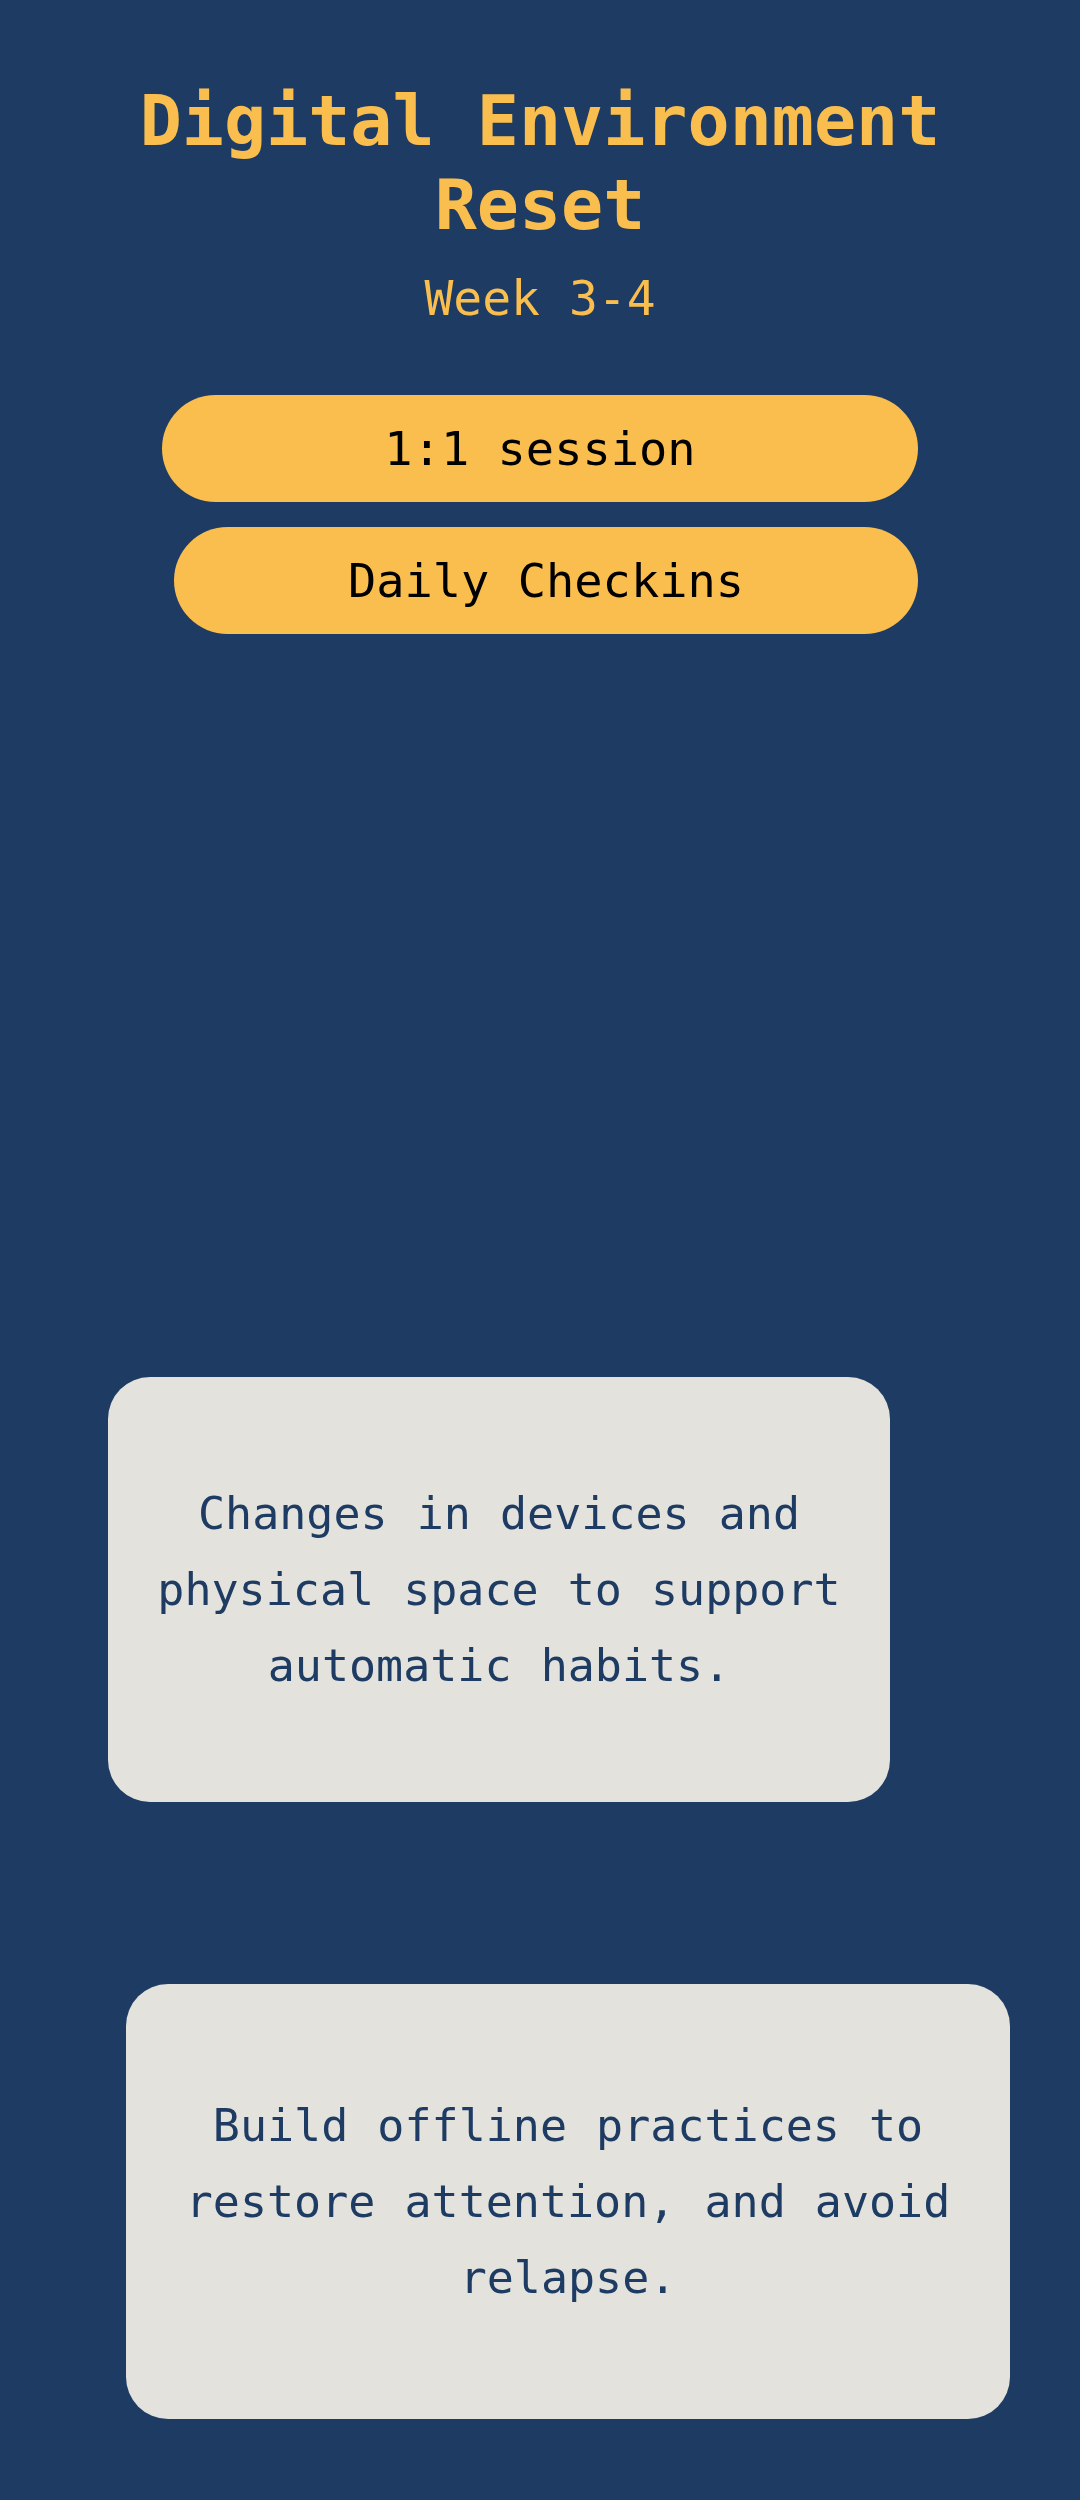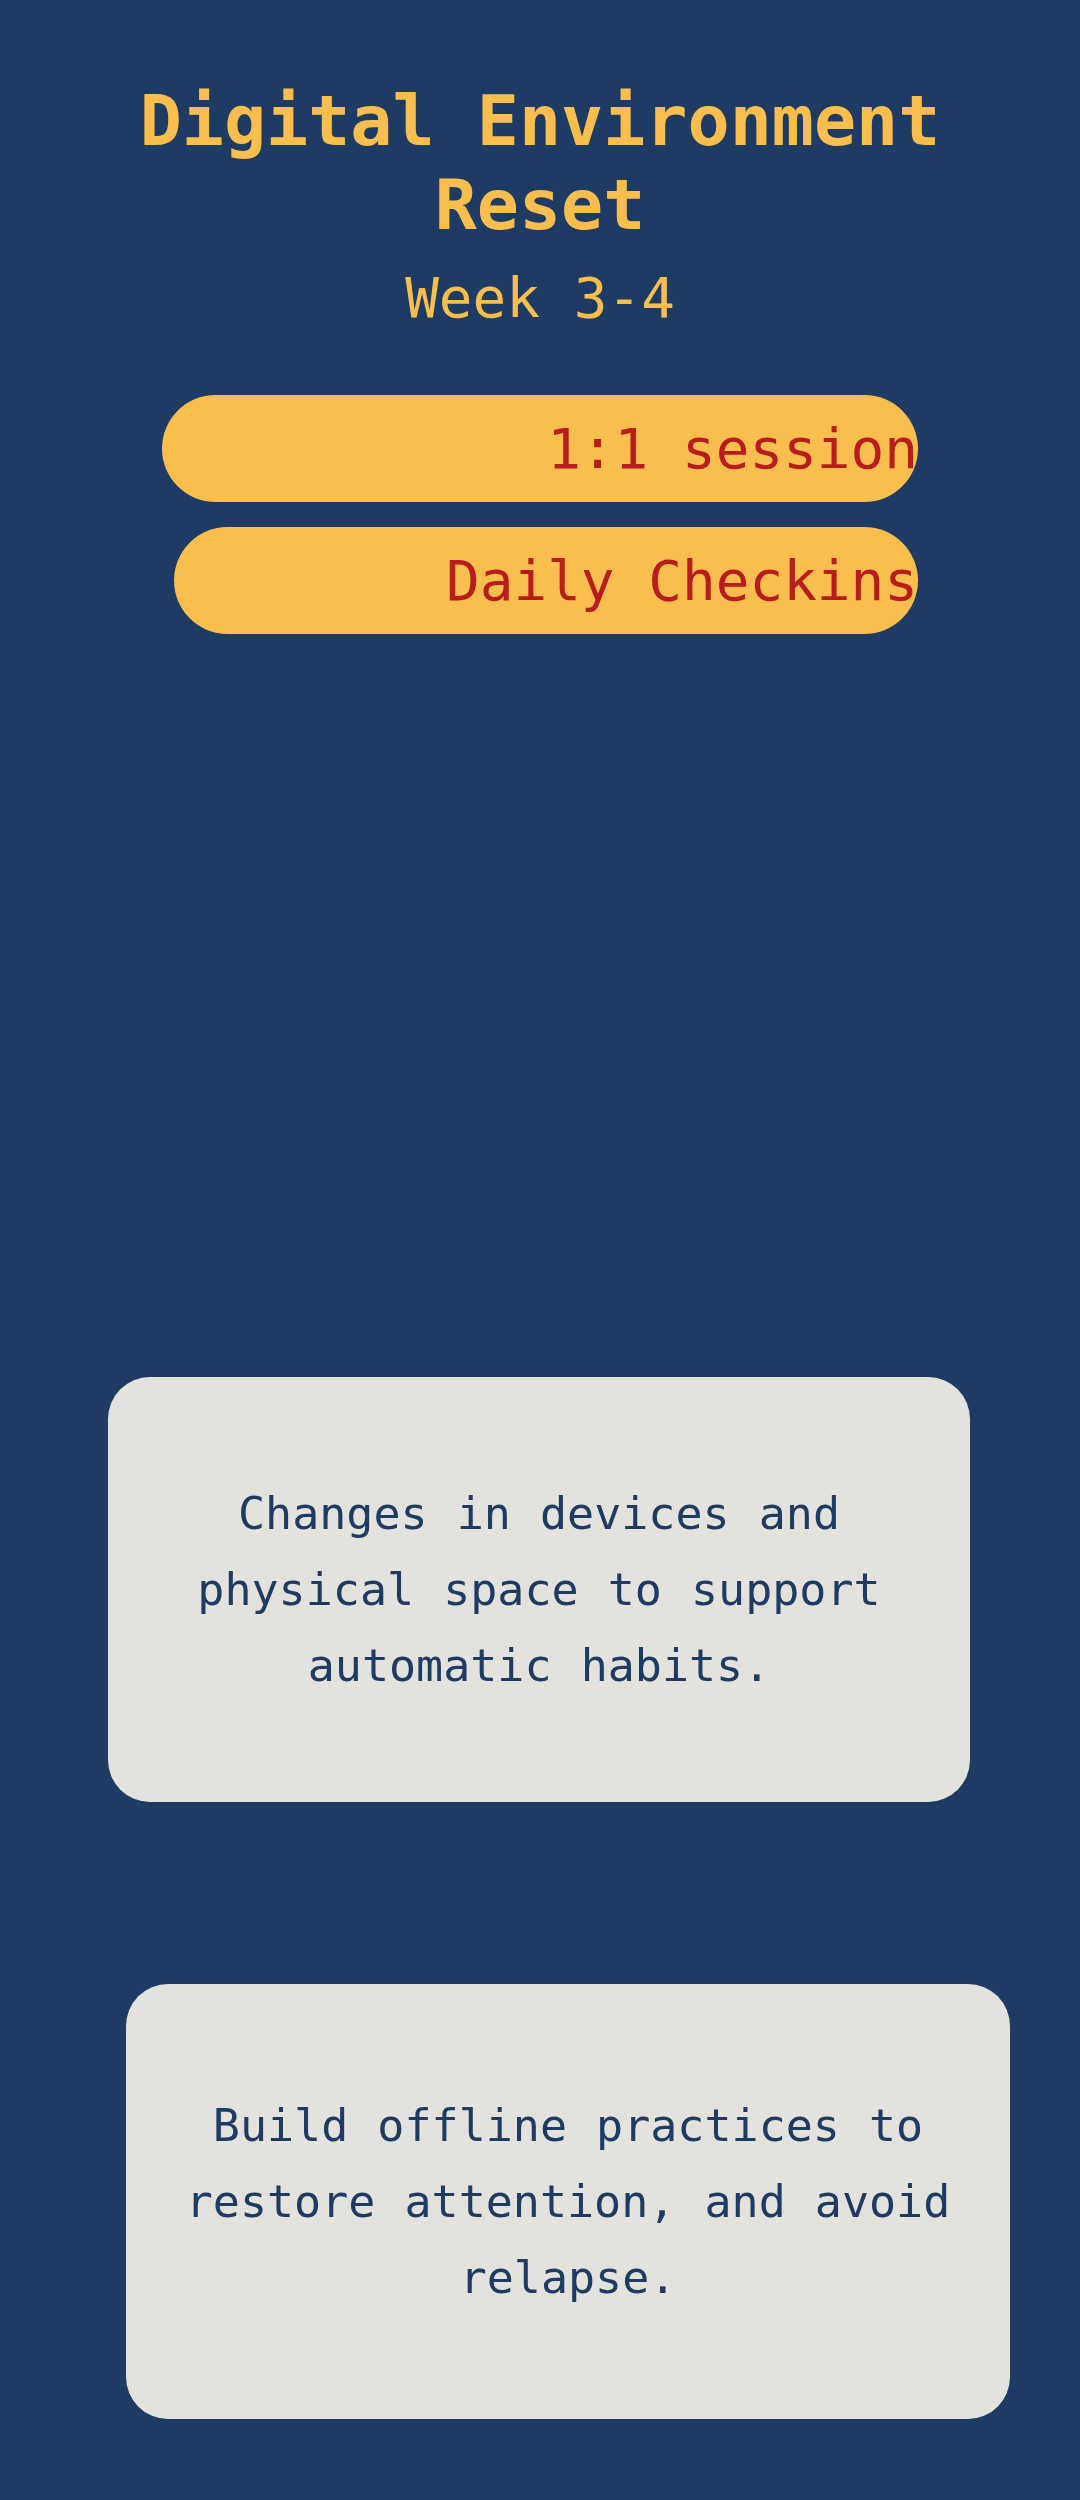--- a/index.html
+++ b/index.html
@@ -43,37 +43,37 @@
     letter-spacing: 0px;
     color: #fabe4e;
     white-space: pre-line;
   }
 
   .subtitle {
     margin: 0;
     padding: 18px 60px 0 60px;
     font-family: "DejaVu Sans Mono", "Liberation Mono", monospace;
     font-weight: normal;
-    font-size: 56px;
+    font-size: 48px;
     line-height: 66px;
     color: #fabe4e;
   }
 
   
   .pill {
     position: absolute;
     display: flex;
     align-items: center;
-    justify-content: flex-end;
+    justify-content: center;
     background: #fabe4e;
     border-radius: 999px;
-    color: #b91c1c;
+    color: #000000;
     font-family: "DejaVu Sans Mono", "Liberation Mono", monospace;
     font-weight: normal;
-    font-size: 56px;
+    font-size: 47px;
     line-height: 1;
     box-sizing: border-box;
     text-align: center;
   }
 
   #pill-1 {
     left: 162px;
     top: 368px;
     width: 756px;
     height: 107px;
@@ -118,21 +118,21 @@
   #card-1 {
     left: 108px;
     top: 770px;
     width: 864px;
     height: 433px;
   }
 
   #card-2 {
     left: 108px;
     top: 1350px;
-    width: 862px;
+    width: 782px;
     height: 425px;
   }
 
   #card-3 {
     left: 126px;
     top: 1957px;
     width: 884px;
     height: 435px;
   }
 </style>

